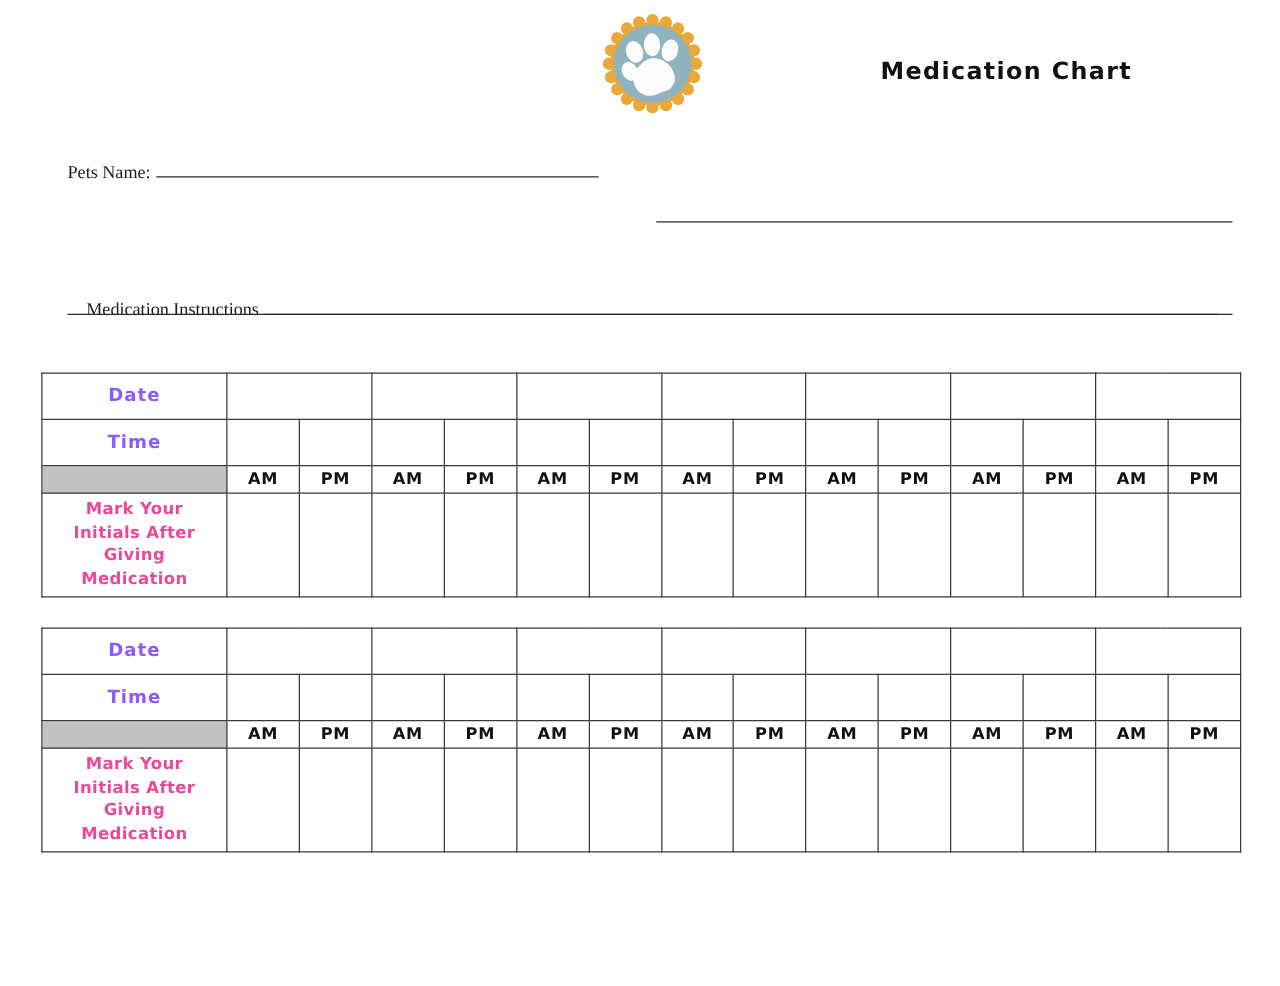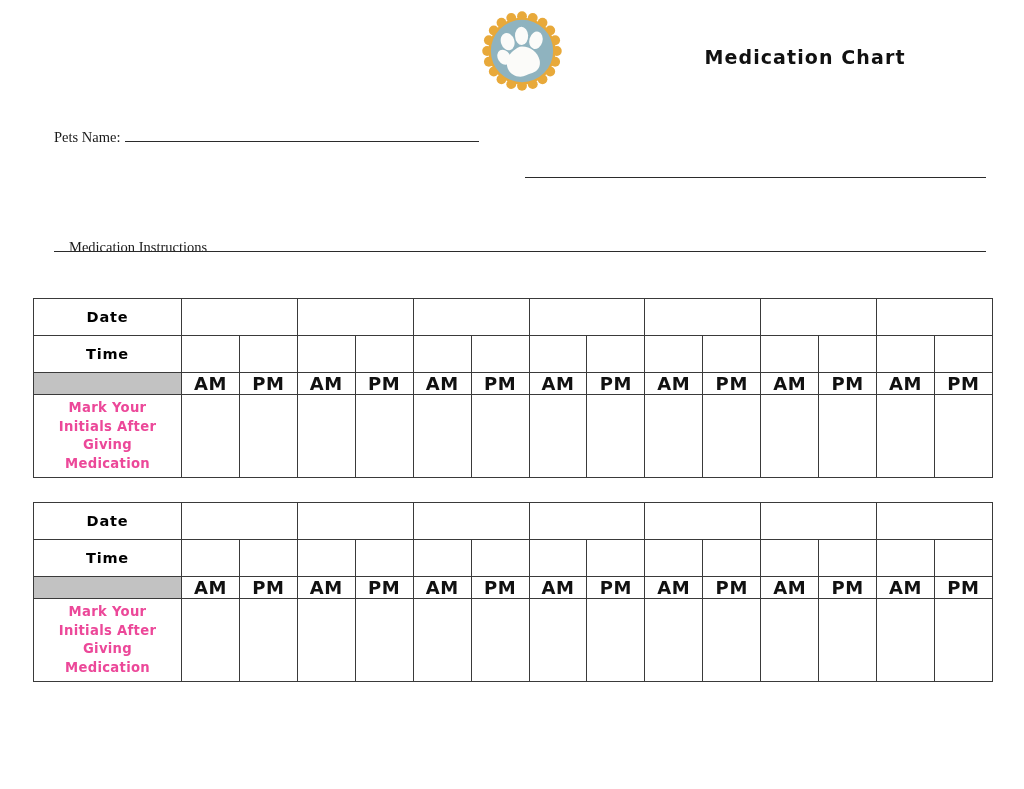--- a/index.html
+++ b/index.html
@@ -112,27 +112,27 @@
 
   .row-date td   { height: 36px; }
   .row-time td   { height: 36px; }
   .row-ampm td   { height: 21px; }
   .row-marks td  { height: 82px; }
 
   .cell-date-label,
   .cell-time-label {
     font-size: 14.5px;
     letter-spacing: 0.8px;
-    color: #000000;
+    color: #8b5cf6;
   }
   .cell-gray {
     background: #c2c2c2 !important;
   }
   .cell-ampm {
-    font-size: 18px;
+    font-size: 13px;
     letter-spacing: 0.6px;
     color: #111111;
   }
   .cell-marks-label {
     font-size: 13.2px;
     line-height: 18.5px;
     letter-spacing: 0.3px;
     color: #ec4899;
     padding: 2px 4px;
   }

